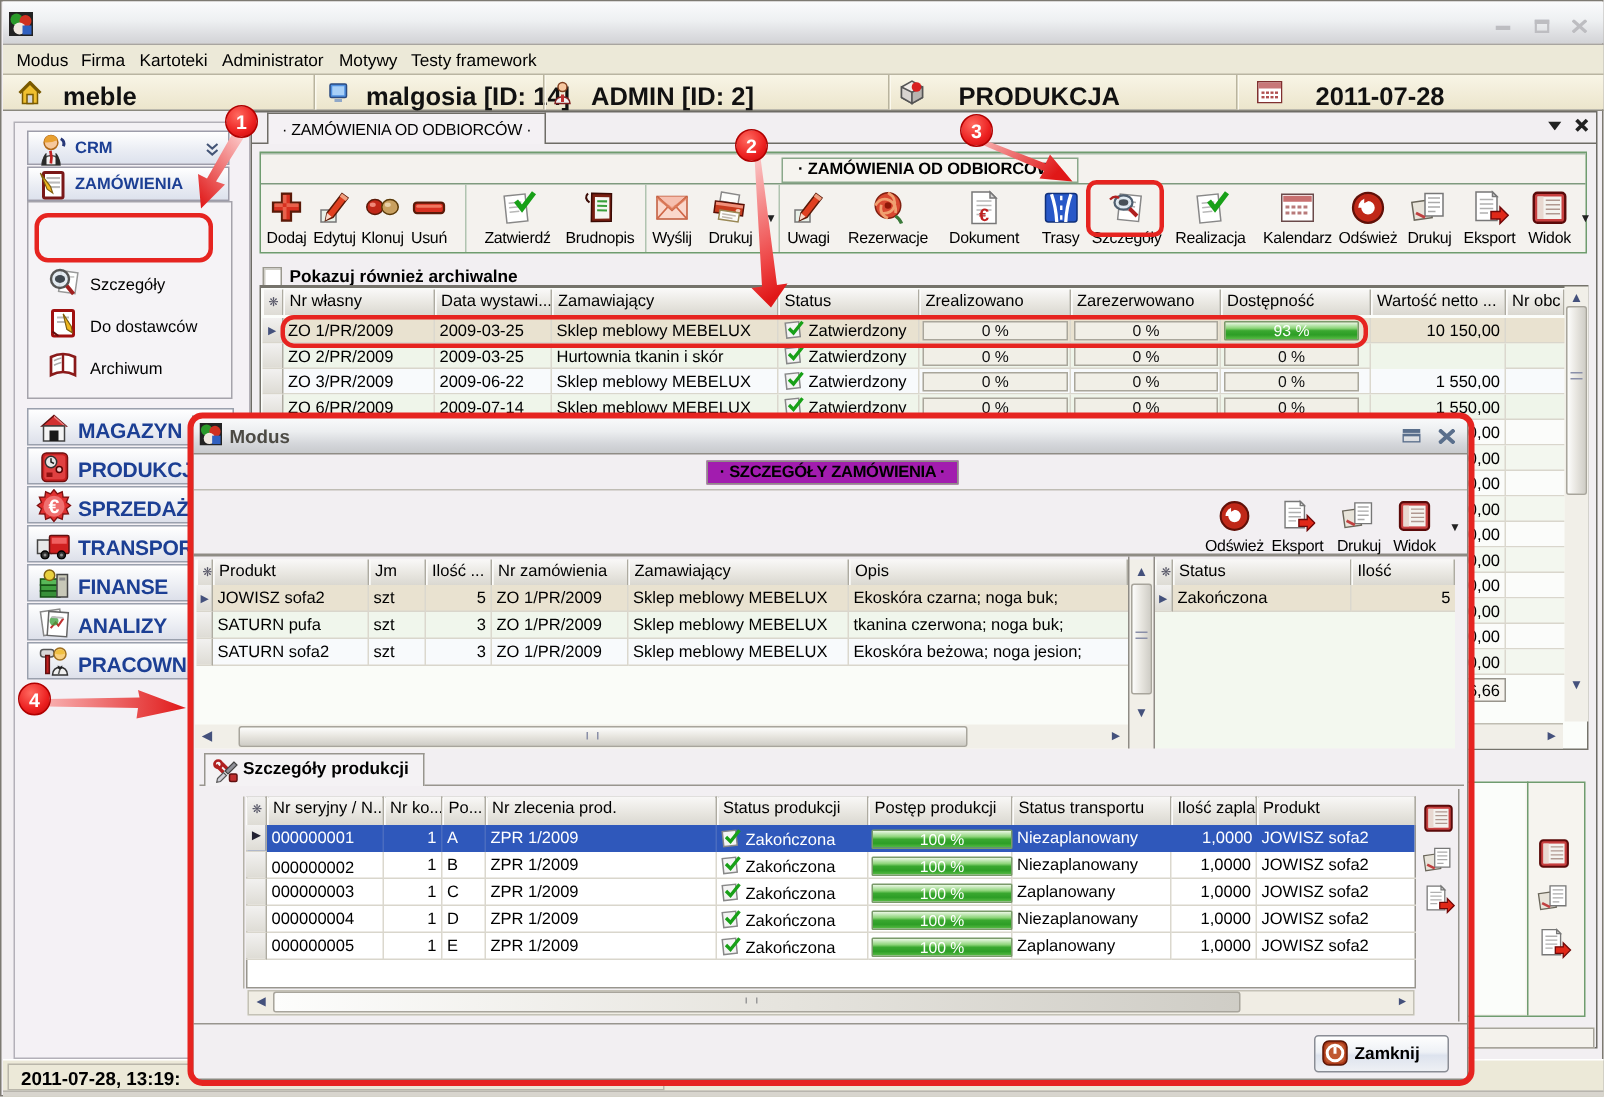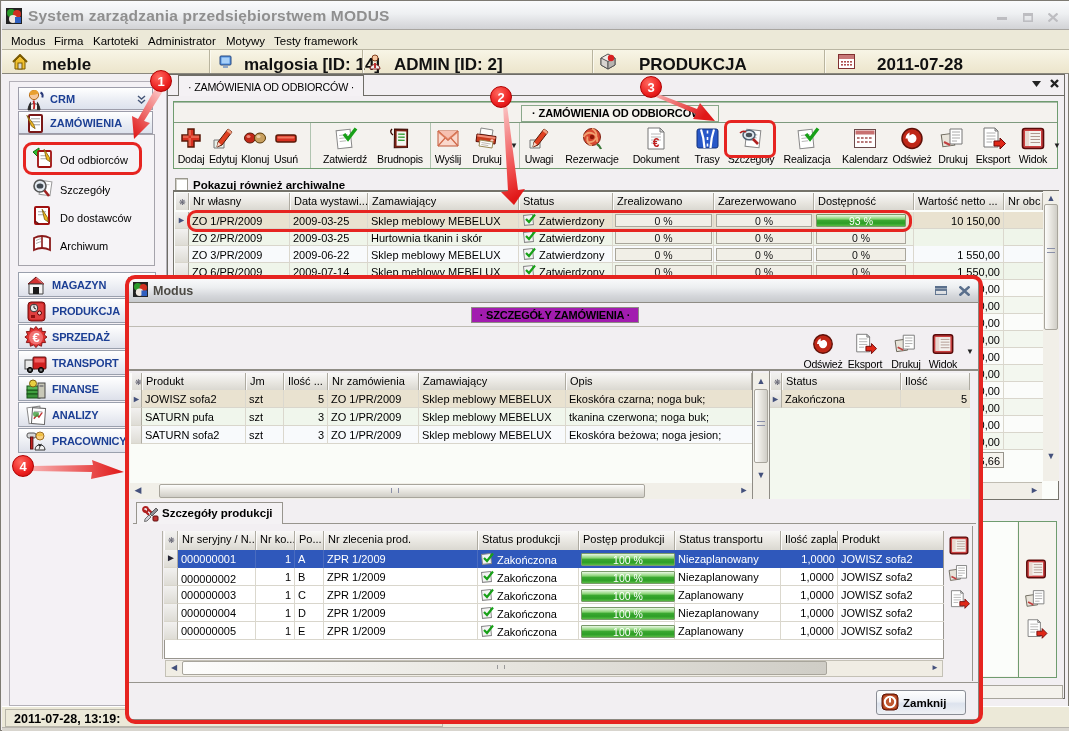--- a/index.html
+++ b/index.html
@@ -29,21 +29,21 @@
 
 
 .sgh { left:17px; width:135px; height:23px; background:linear-gradient(#ffffff,#e9ecf3 60%,#dde2ed);
   border:1px solid #9d9daa; }
 .sgh .t { position:absolute; left:31px; top:5px; color:#1c3f94; font-weight:bold; font-size:11px; }
 #itembox { left:17px; top:133px; width:137px; height:132px; border:1px solid #a5a3ab; background:#f5f3f6;}
 .sitem { left:0; width:135px; height:29px; }
 .sitem .t { position:absolute; left:42px; top:9px; color:#000; font-size:11px;}
 .gbtn { left:17px; width:138px; height:25px; background:linear-gradient(#ffffff,#edeff4 55%,#dde0ea);
   border:1px solid #9aa0ad; }
-.gbtn .t { position:absolute; left:33px; top:6px; color:#1c3f94; font-weight:bold; font-size:11px; letter-spacing:-0.2px; }
+.gbtn .t { position:absolute; left:33px; top:6px; color:#1c3f94; font-weight:bold; font-size:14px; letter-spacing:-0.2px; }
 .gbtn svg, .sgh svg { position:absolute; }
 
 
 #maincont { left:166px; top:73px; width:898px; height:625px; background:#f2eff2;
   border:1px solid #6e6c66; }
 #maintab { left:177px; top:74px; width:186px; height:21px; background:#f4f1f4;
   border:1px solid #6e6c66; border-bottom:none; z-index:5; }
 #tbpanel { left:172px; top:100px; width:885px; height:68px; background:#f4f2ee;
   border:1px solid #6f9c6f; }
 #grouptitle { left:520px; top:104px; width:198px; height:17px; background:#f6f4ef;
@@ -94,21 +94,20 @@
 <body>
 <div id="win">
   <div id="titlebar" class="abs"></div>
   <svg class="abs" style="left:5px;top:7px;" width="16" height="16" viewBox="0 0 16 16">
       <rect x="0" y="0" width="16" height="16" fill="#222"></rect>
       <circle cx="5" cy="5" r="4" fill="#2a9a2a"></circle>
       <circle cx="11" cy="6" r="4" fill="#d03020"></circle>
       <circle cx="7" cy="11" r="4" fill="#f0e8e0"></circle>
       <rect x="9" y="9" width="6" height="6" fill="#3060c0"></rect>
     </svg>
-  <div id="titletext" class="abs">System zarządzania przedsiębiorstwem MODUS</div>
   <svg class="abs" style="left:996px;top:16px;" width="10" height="3" viewBox="0 0 10 3">
       <rect width="10" height="3" fill="#bdbdc1"></rect>
     </svg>
   <svg class="abs" style="left:1022px;top:12px;" width="10" height="9" viewBox="0 0 10 9">
       <rect x="0.8" y="0.8" width="8.4" height="7.4" fill="none" stroke="#bdbdc1" stroke-width="1.6"></rect>
       <rect x="0" y="0" width="10" height="3" fill="#bdbdc1"></rect>
     </svg>
   <svg class="abs" style="left:1047px;top:12px;" width="10" height="9" viewBox="0 0 10 9">
       <path d="M0.5 0.5 L9.5 8.5 M9.5 0.5 L0.5 8.5" stroke="#bdbdc1" stroke-width="2.2"></path>
     </svg>
@@ -195,30 +194,20 @@
         <rect x="7" y="11" width="9" height="1.4" fill="#bbb"></rect>
         <path d="M2 3 L10 11 L12 15 L8 13 Z" fill="#f0b820" stroke="#806010" stroke-width="0.8" transform="rotate(8 7 9)"></path>
       </svg>
     <span class="t">ZAMÓWIENIA</span>
     <svg style="position:absolute;right:6px;top:7px;" width="9" height="9" viewBox="0 0 9 9">
         <path d="M1 4 L4.5 1 L8 4 M1 8 L4.5 5 L8 8" stroke="#445577" stroke-width="1.4" fill="none"></path>
       </svg>
   </div>
 
   <div id="itembox" class="abs"></div>
-  <div class="abs sitem" style="left:17px;top:144px;">
-    <svg style="position:absolute;left:13px;top:1px;" width="23" height="23" viewBox="0 0 23 23">
-        <path d="M2 6 L8 2 L8 4.5 L12 4.5 L12 9.5 L8 9.5 L8 12 Z" fill="#30c030" stroke="#107010"></path>
-        <rect x="7" y="5" width="13" height="16" rx="1" fill="#fff" stroke="#a01010" stroke-width="1.8"></rect>
-        <rect x="9.5" y="9" width="8" height="1.3" fill="#bbb"></rect>
-        <rect x="9.5" y="12" width="8" height="1.3" fill="#bbb"></rect>
-        <path d="M12 4 L19 11 L20.5 15 L16.5 13.5 Z" fill="#f0b820" stroke="#806010" stroke-width="0.8" transform="rotate(12 16 9)"></path>
-      </svg>
-    <span class="t">Od odbiorców</span>
-  </div>
   <div class="abs sitem" style="left:17px;top:174px;">
     <svg style="position:absolute;left:13px;top:2px;" width="22" height="22" viewBox="0 0 22 22">
         <rect x="9" y="4" width="11" height="14" fill="#fff" stroke="#999" transform="rotate(8 14 11)"></rect>
         <rect x="10.5" y="7" width="8" height="1.2" fill="#ccc"></rect>
         <circle cx="9" cy="9" r="6" fill="#dfe8f0" fill-opacity="0.85" stroke="#555" stroke-width="1.6"></circle>
         <ellipse cx="9" cy="9" rx="3.4" ry="2.6" fill="#404850"></ellipse>
         <path d="M13.5 13.5 L18 19" stroke="#a02020" stroke-width="2.6"></path>
       </svg>
     <span class="t">Szczegóły</span>
   </div>

